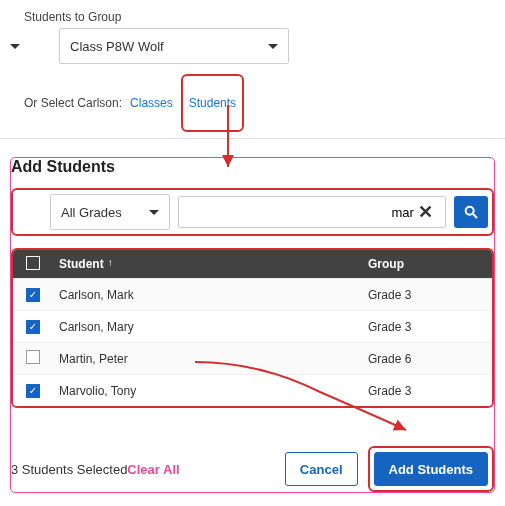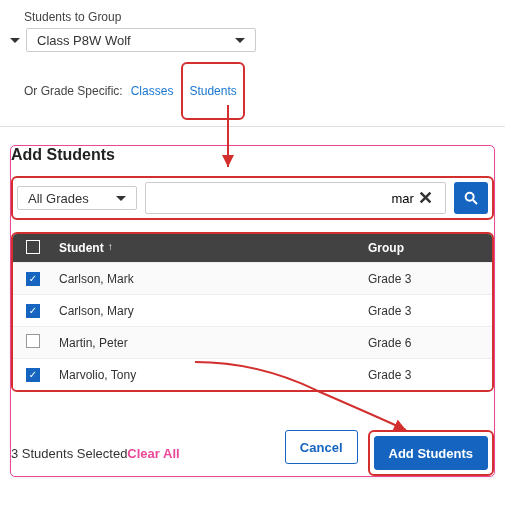--- a/index.html
+++ b/index.html
@@ -32,26 +32,27 @@
     width: 0; height: 0;
     border-left: 5px solid transparent;
     border-right: 5px solid transparent;
     border-top: 5px solid #333;
     display: inline-block;
   }
   .dropdown {
     border: 1px solid #ccc;
     border-radius: 2px;
     background: #fff;
-    height: 24px;
+    height: 36px;
     display: flex;
     align-items: center;
     padding: 0 10px;
     justify-content: space-between;
     cursor: pointer;
+    margin-left: 33px;
   }
   .dropdown.main { width: 230px; }
   .specific-row {
     font-size: 12px;
     margin-top: 10px;
     color: #444;
     display: flex;
     align-items: center;
     gap: 8px;
   }
@@ -171,21 +172,21 @@
   .sort-arrow { font-size: 10px; }
 
   .bottom-row {
     display: flex;
     align-items: center;
     justify-content: space-between;
     margin-top: 38px;
   }
   .left-info { display: flex; align-items: center; font-size: 13px; }
   .clear-link { color: #ec4899; cursor: pointer; font-weight:bold;}
-  .btn-row { display: flex; gap: 10px; align-items: flex-start; }
+  .btn-row { display: flex; gap: 10px; align-items: center; }
   .btn {
     height: 34px;
     padding: 0 14px;
     border-radius: 3px;
     font-size: 13px;
     font-weight: bold;
     display: flex;
     align-items: center;
     cursor: pointer;
   }
@@ -211,21 +212,21 @@
 <div class="top-section">
   <div class="field-label">Students to Group</div>
   <div class="select-row">
     <span class="caret"></span>
     <div class="dropdown main">
       <span>Class P8W Wolf</span>
       <span class="caret"></span>
     </div>
   </div>
   <div class="specific-row">
-    <span>Or Grade Specific:</span>
+    <span>Or Select Carlson:</span>
     <span class="link">Classes</span>
     <span class="students-link-wrap">
       <span class="link">Students</span>
     </span>
   </div>
 </div>
 
 <div class="card">
   <div class="card-title">Add Students</div>
 

